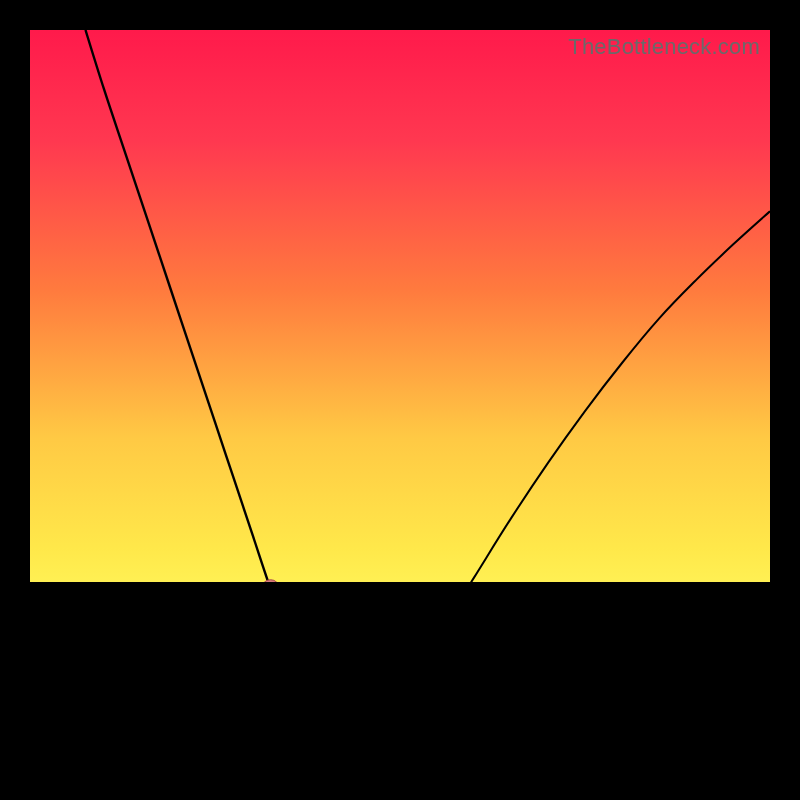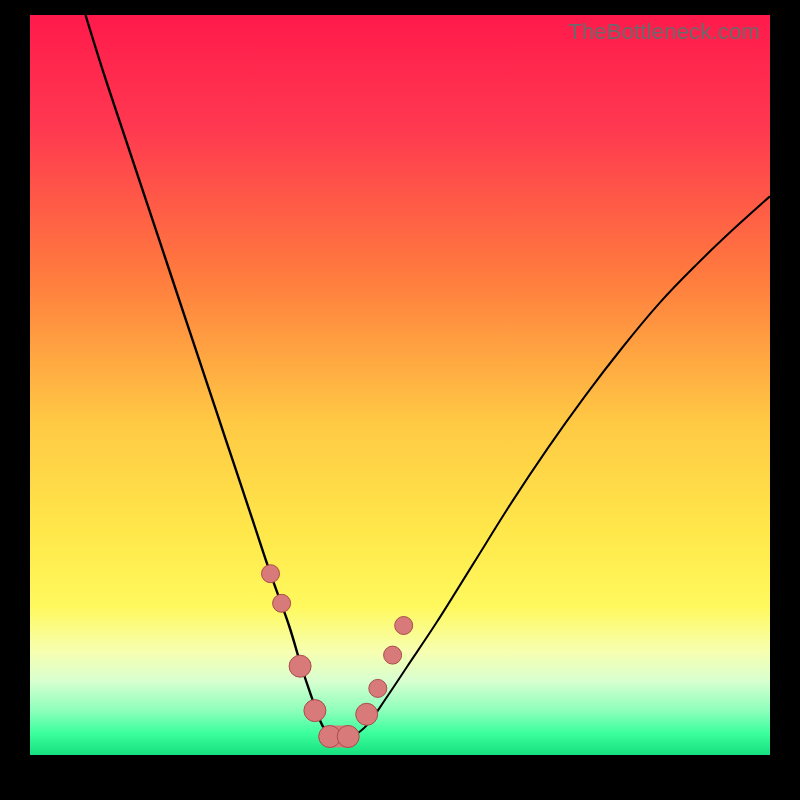--- a/index.html
+++ b/index.html
@@ -13,23 +13,23 @@
   }
   .frame {
     position: absolute;
     left: 0; top: 0;
     width: 800px; height: 800px;
     background: #000;
   }
   .plot {
     position: absolute;
     left: 30px;
-    top: 15px;
+    top: 30px;
     width: 740px;
-    height: 740px;
+    height: 552px;
     overflow: hidden;
   }
   .gradient {
     position: absolute;
     left: 0; top: 0; right: 0; bottom: 0;
   }
   .watermark {
     position: absolute;
     top: 4px;
     right: 10px;

